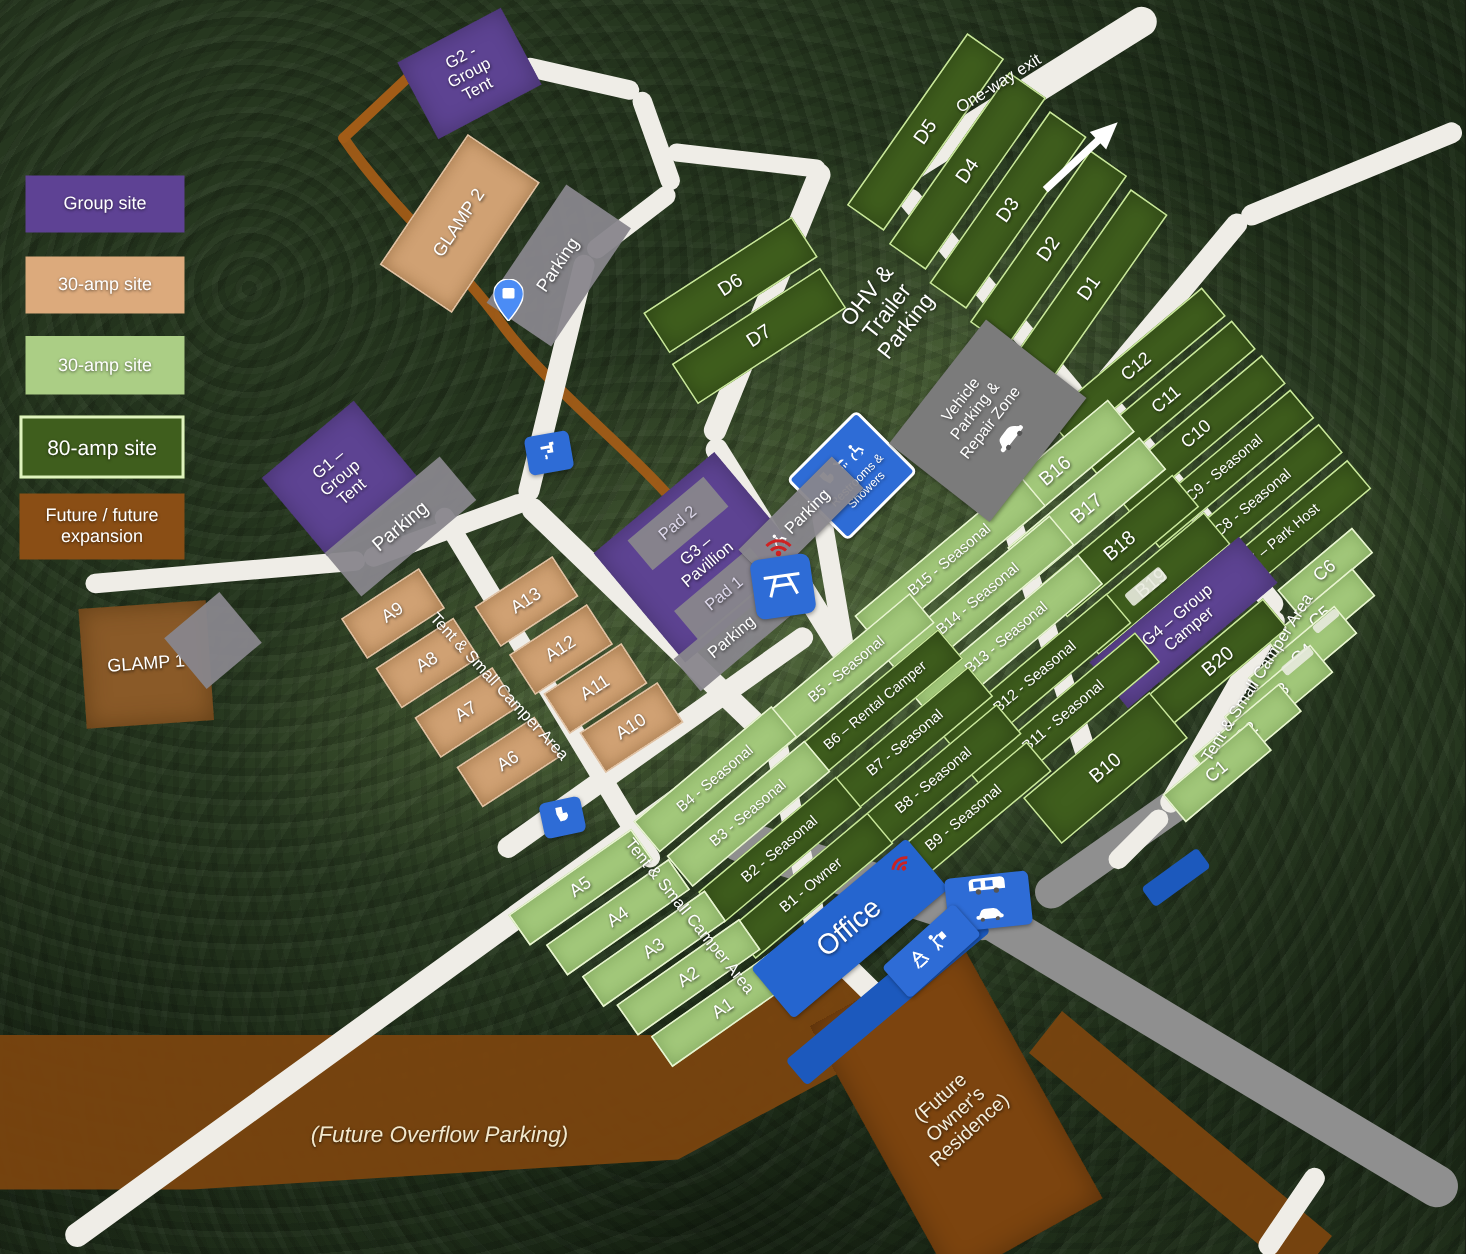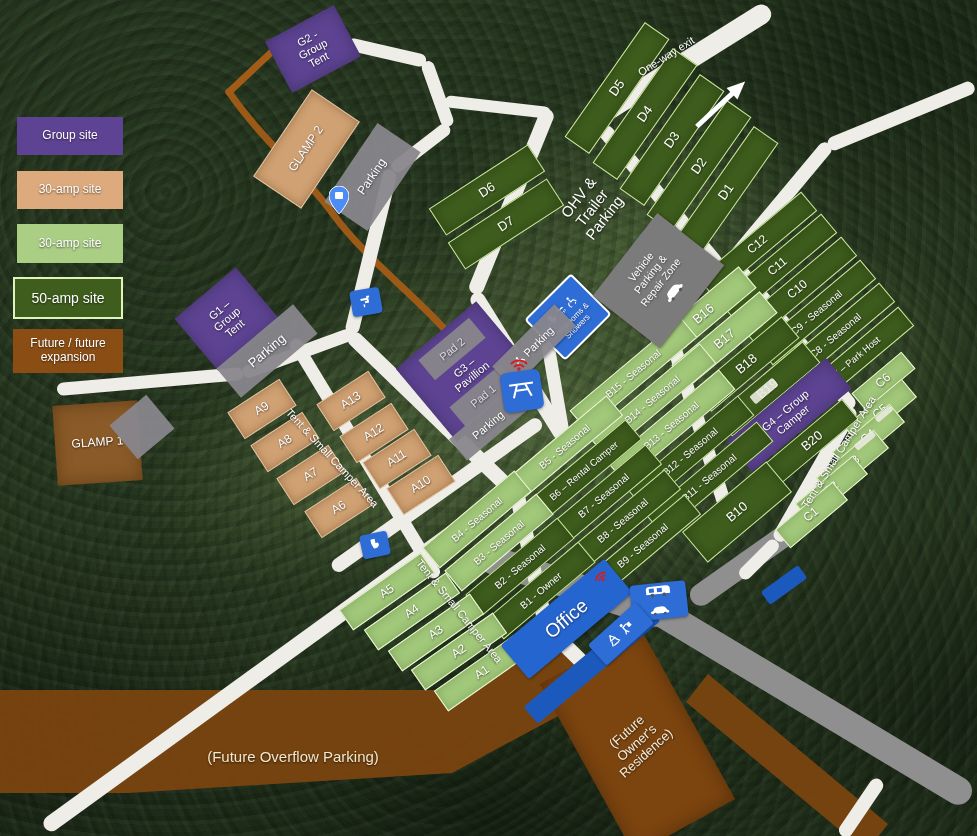--- a/index.html
+++ b/index.html
@@ -302,21 +302,21 @@
       </div>
       <div class="feat k-label" style="left: 244.5px; top: 450px; width: 175px; height: 16px; transform: rotate(47deg);">
         <span class="lab" style="font-size: 11px;">Tent &amp; Small Camper Area</span>
       </div>
       <div class="feat k-label" style="left: 371.5px; top: 603px; width: 175px; height: 16px; transform: rotate(51deg);">
         <span class="lab" style="font-size: 11px;">Tent &amp; Small Camper Area</span>
       </div>
       <div class="feat k-label" style="left: 750.5px; top: 444px; width: 175px; height: 16px; transform: rotate(-58deg);">
         <span class="lab" style="font-size: 11px;">Tent &amp; Small Camper Area</span>
       </div>
-      <div class="feat k-label" style="left: 128px; top: 745px; width: 330px; height: 24px; transform: rotate(0deg);">
+      <div class="feat k-label" style="left: 128px; top: 745px; width: 330px; height: 24px; transform: rotate(0deg); font-style: italic;">
         <span class="lab" style="font-size: 15px; color: rgb(242, 232, 205);">(Future Overflow Parking)</span>
       </div>
       <div class="feat k-brown" style="left: 579.5px; top: 643.5px; width: 115px; height: 195px; transform: rotate(-29deg);"></div>
       <div class="feat k-label" style="left: 572px; top: 710px; width: 130px; height: 66px; transform: rotate(-42deg);">
         <span class="lab" style="font-size: 13px; color: rgb(245, 239, 221);">(Future
 Owner's
 Residence)</span>
       </div>
       <div class="feat k-blue2" style="left: 512px; top: 653px; width: 160px; height: 22px; transform: rotate(-40deg);"></div>
       <div class="feat k-blue2" style="left: 761px; top: 577px; width: 46px; height: 16px; transform: rotate(-36deg);"></div>
@@ -444,18 +444,18 @@
     <div class="lg-item lg-group">
         <span>Group site</span>
       </div>
     <div class="lg-item lg-20">
         <span>30-amp site</span>
       </div>
     <div class="lg-item lg-30">
         <span>30-amp site</span>
       </div>
     <div class="lg-item lg-50">
-        <span>50-amp site</span>
+        <span>80-amp site</span>
       </div>
     <div class="lg-item lg-trail"><span style="white-space:pre-line;">Future / future
 expansion</span></div>
   </div>
 </div>
 
 </body></html>

